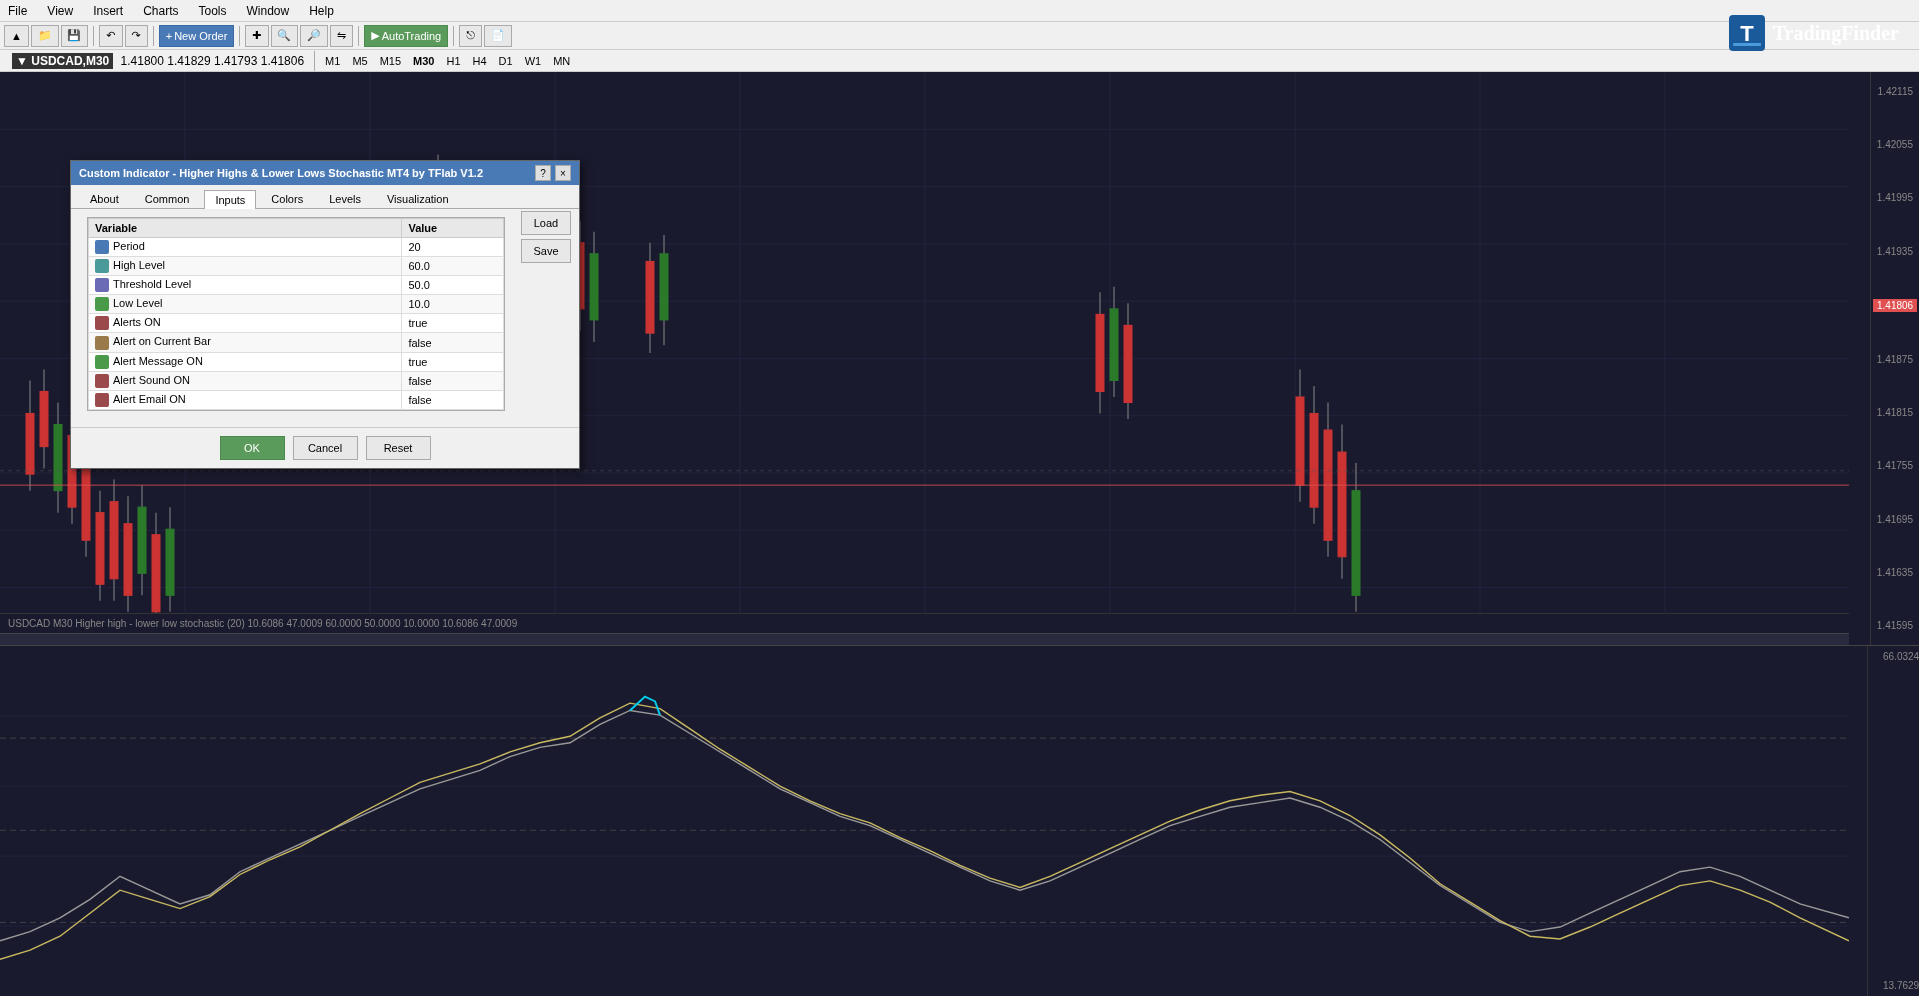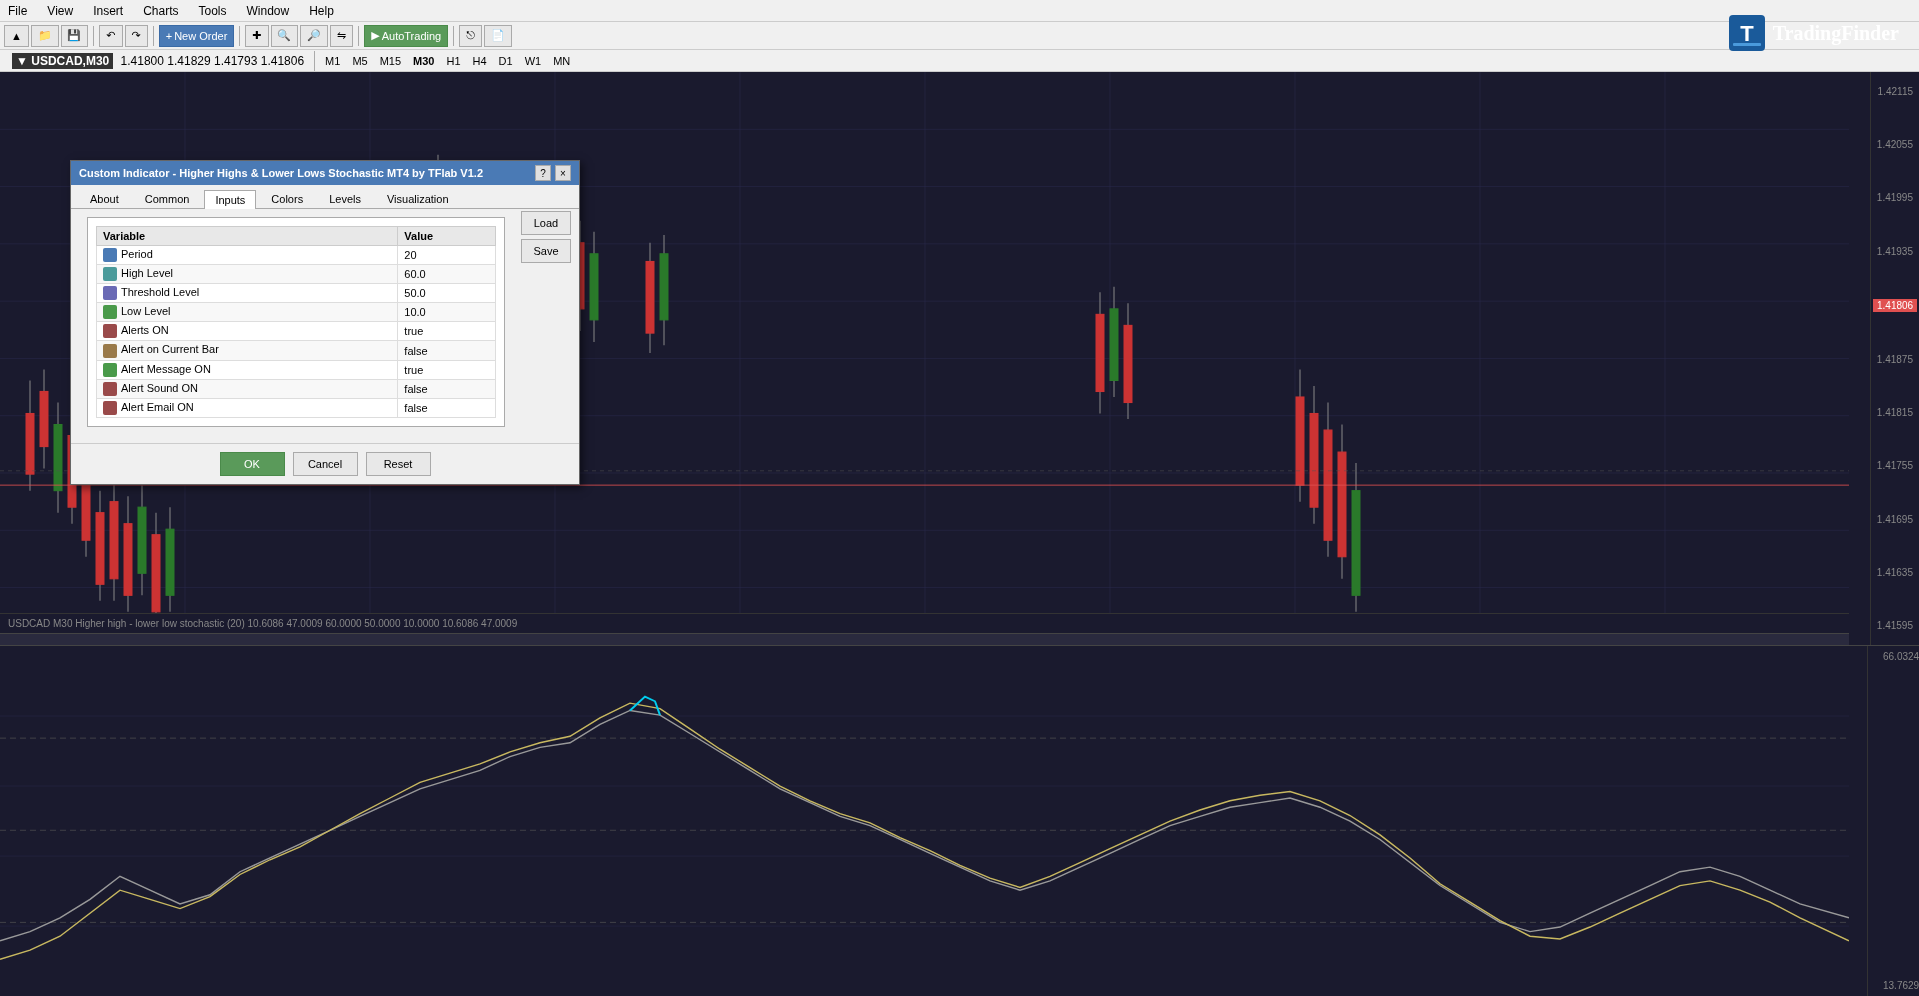--- a/index.html
+++ b/index.html
@@ -255,21 +255,21 @@
       background: #fff;
       border-color: #aaa;
       border-bottom-color: #fff;
       position: relative;
       bottom: -1px;
       z-index: 1;
     }
 
     
     .dialog-content {
-      padding: 8px;
+      padding: 0;
       background: #fff;
       margin: 8px;
       border: 1px solid #aaa;
     }
     .input-table {
       width: 100%;
       border-collapse: collapse;
     }
     .input-table th {
       background: #e8e8e8;

